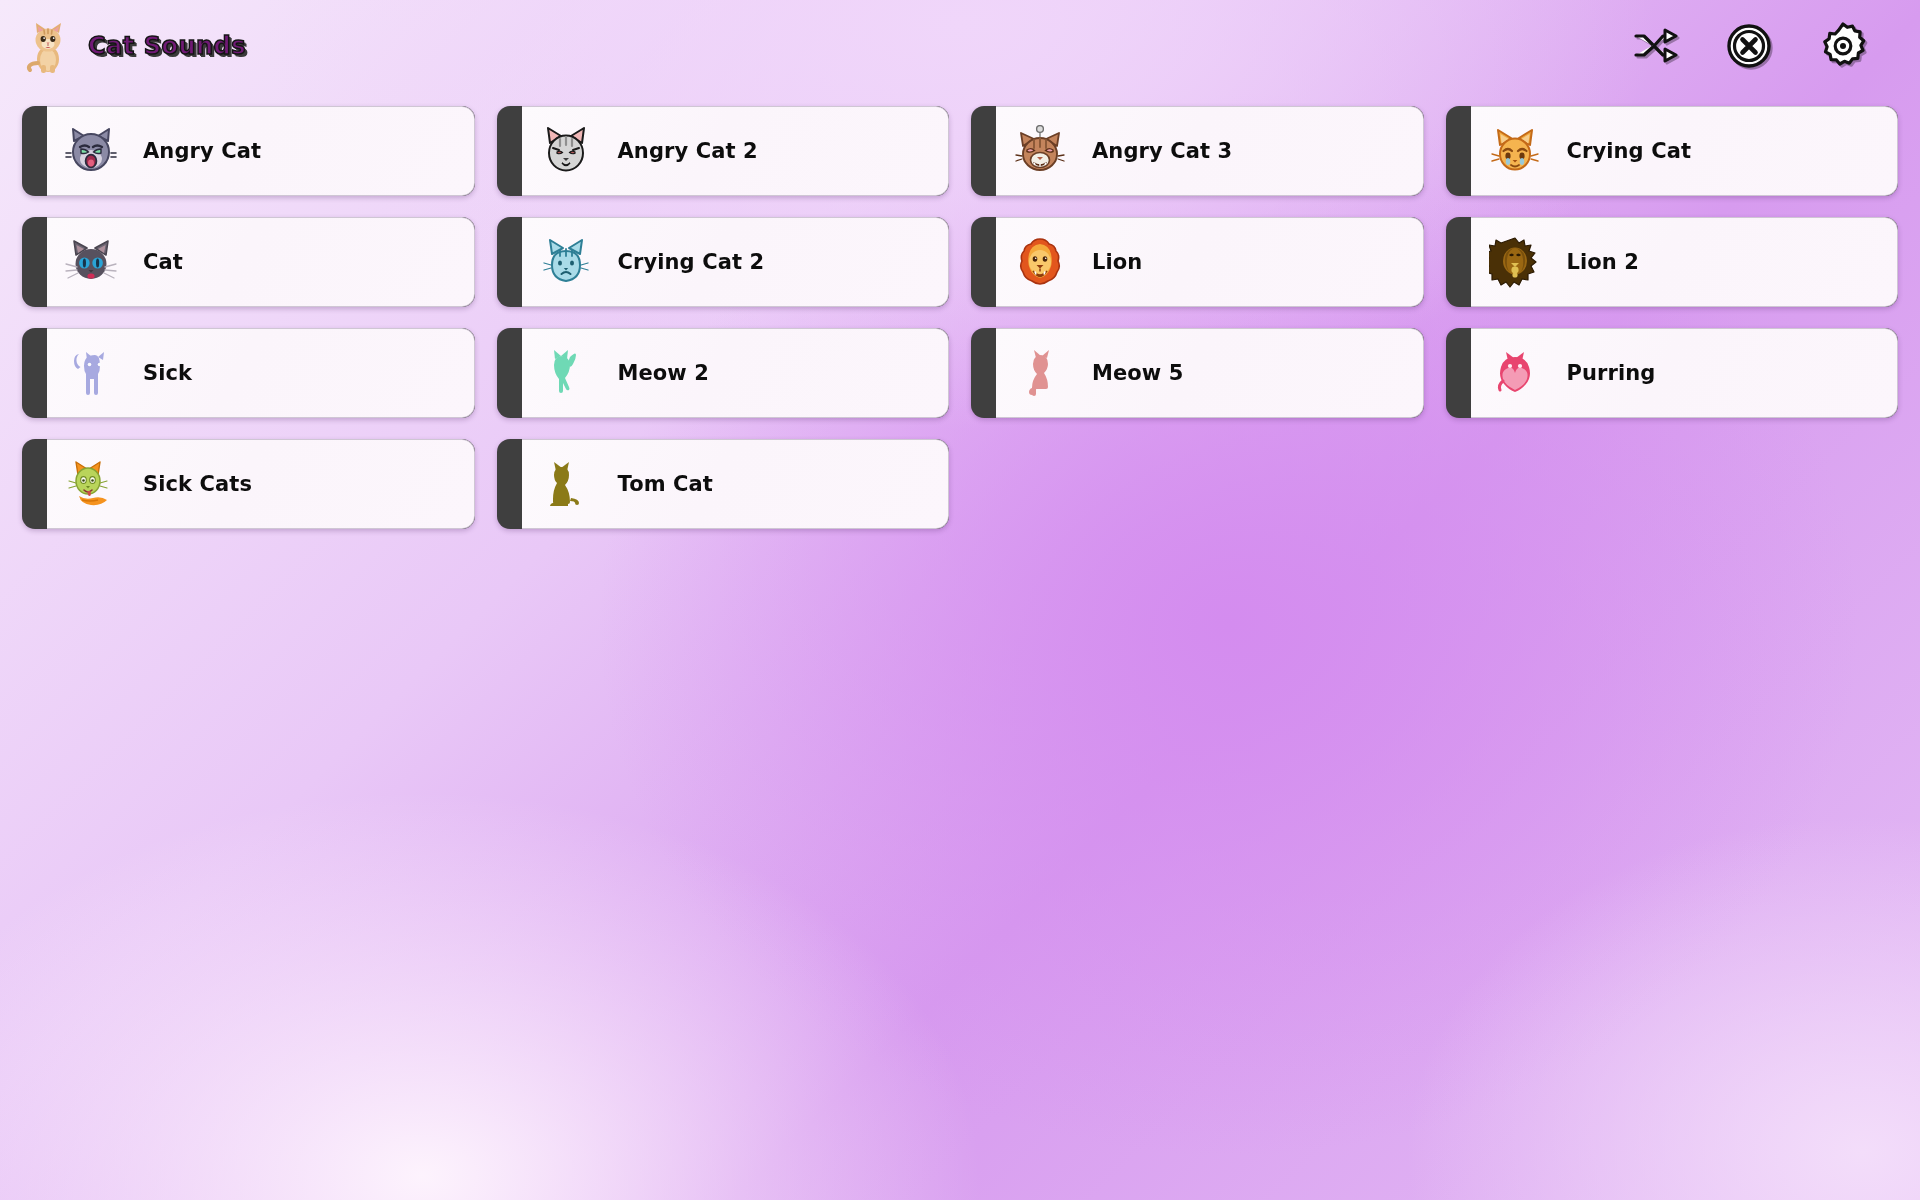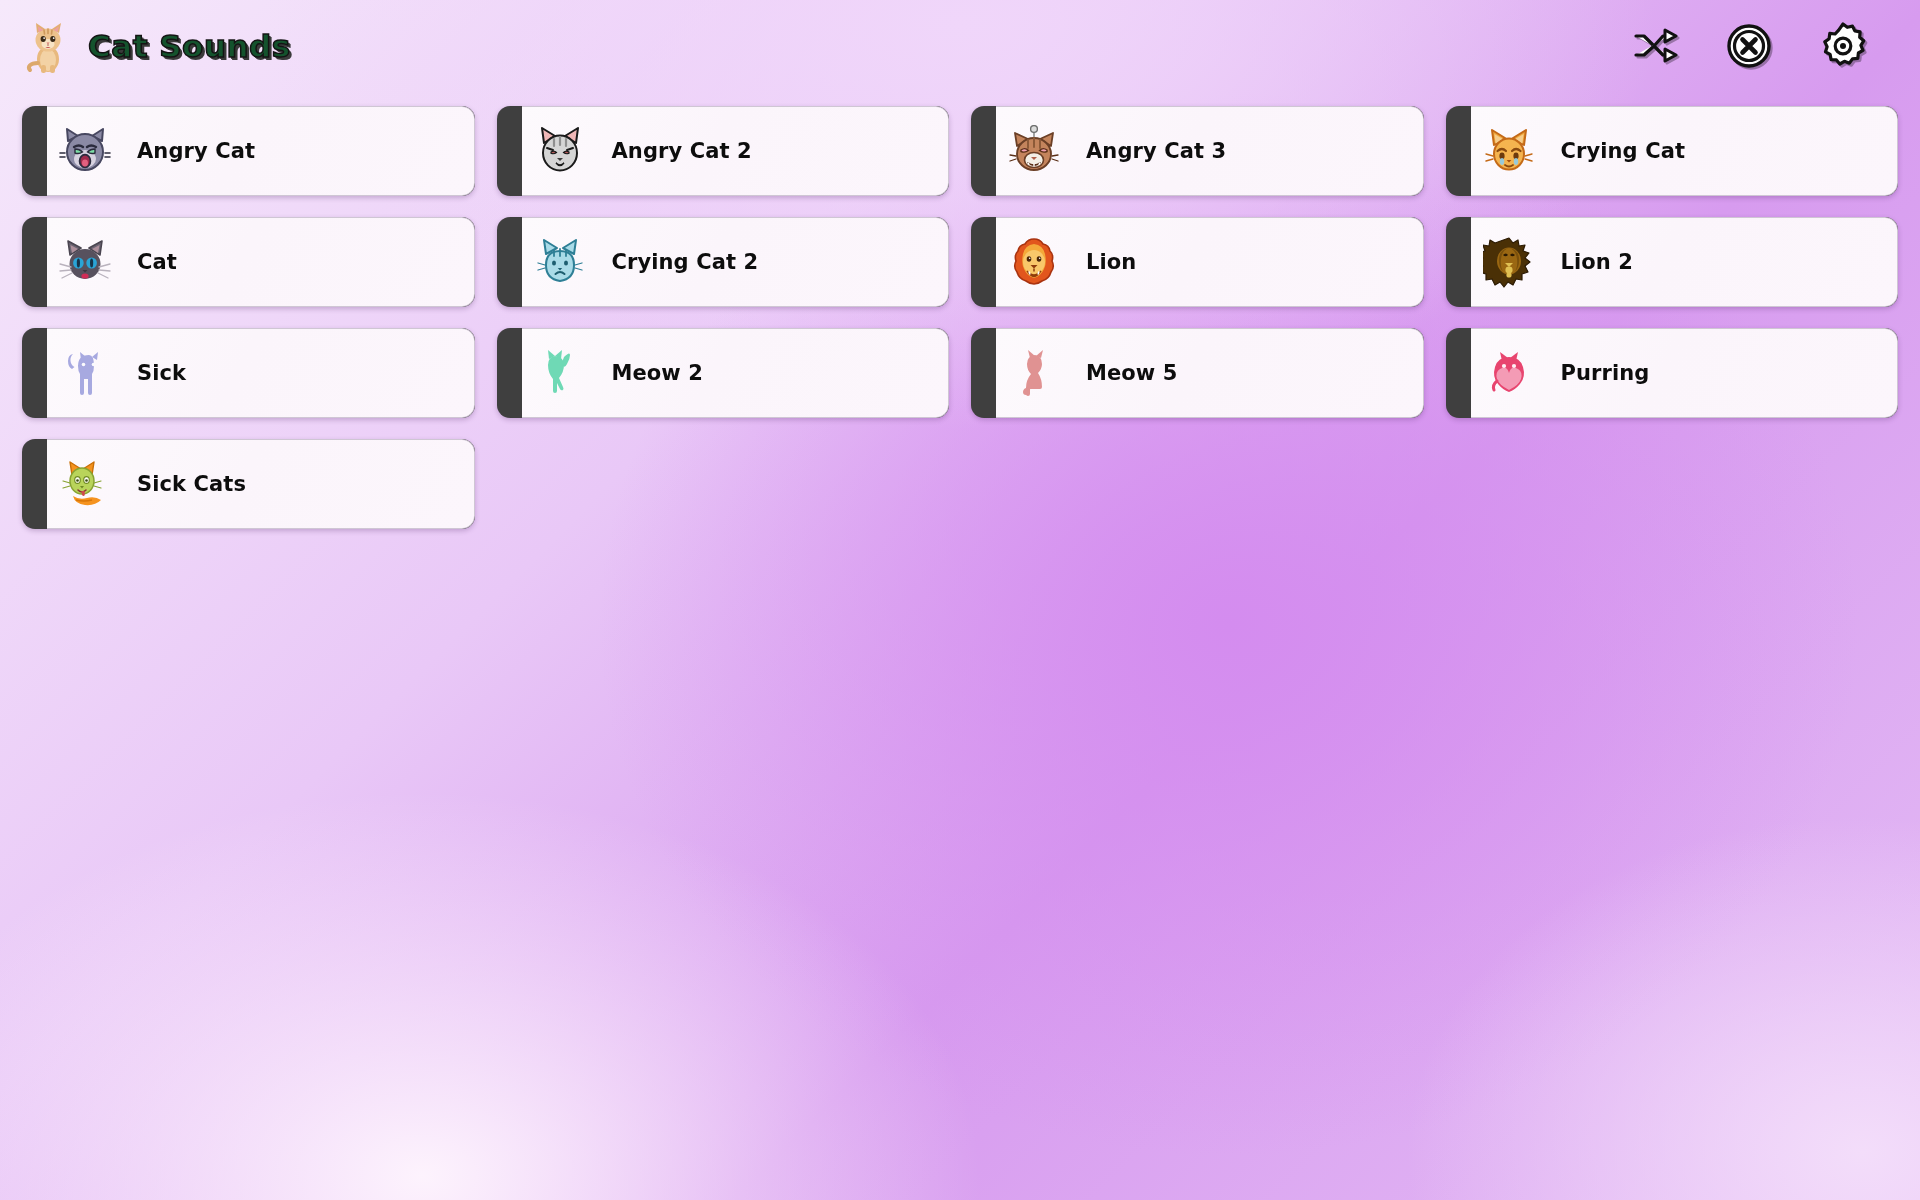--- a/index.html
+++ b/index.html
@@ -40,24 +40,24 @@
   .app-logo {
     width: 46px;
     height: 54px;
     position: relative;
     flex: none;
   }
   .app-logo svg { display: block; width: 100%; height: 100%; }
 
   .app-title {
     font-family: "DejaVu Sans", sans-serif;
-    font-size: 31px;
+    font-size: 24px;
     font-weight: bold;
     letter-spacing: 0.5px;
-    color: #14532d;
+    color: #701a75;
     -webkit-text-stroke: 1.5px #141414;
     text-shadow:
        3px 3px 0 #3a3a3a,
        2px 2px 0 #3a3a3a;
     white-space: nowrap;
   }
 
   .header-actions {
     margin-left: auto;
     display: flex;
@@ -103,21 +103,21 @@
     left: 25px;
     top: 0;
     right: 0;
     bottom: 0;
     background: linear-gradient(118deg, #fdfafd 0%, #fbf5fb 45%, #fcf6fc 100%);
     border: 1px solid #cfc6d4;
     border-left: none;
     border-radius: 0 13px 13px 0;
     display: flex;
     align-items: center;
-    padding-left: 12px;
+    padding-left: 18px;
     gap: 26px;
   }
 
   .card-icon {
     width: 52px;
     height: 52px;
     flex: none;
     display: flex;
     align-items: center;
     justify-content: center;
@@ -476,14 +476,30 @@
           <path d="M21 28 L25 28 L23 30.5 Z" fill="#6f8a22"></path>
           <path d="M19 32 q4 4 8 0" stroke="#8a3434" stroke-width="1.6" fill="none" stroke-linecap="round"></path>
           <path d="M22.5 33 q0 5 2 5 2 0 1-5Z" fill="#cf4b4b"></path>
           <path d="M11 25 L4 23 M11 28 L4 30 M35 25 L42 23 M35 28 L42 30" stroke="#87a332" stroke-width="1.2" stroke-linecap="round"></path>
         </svg>
       </span>
       <span class="card-label">Sick Cats</span>
     </div>
   </div>
 
+  <div class="sound-card">
+    <div class="card-face">
+      <span class="card-icon">
+        <svg viewBox="0 0 52 52" xmlns="http://www.w3.org/2000/svg">
+          <g fill="#8b7a18">
+            <path d="M16 13 L14 4 L22 10 Z"></path>
+            <path d="M27 13 L29 4 L21 10 Z"></path>
+            <path d="M21 9 q-7 1 -7 8 0 5 3 8 -4 7 -4 16 l0 3 q0 2 2 2 l13 0 q2 0 2-2 0-10 -5-17 4-4 4-10 0-8 -8-8Z"></path>
+            <path d="M31 40 q8 1 8 5 0 2 -2 2 -2 0 -2-2 0-2 -5-2Z"></path>
+            <path d="M16 44 q-6 1 -6 4 l18 0 0-4Z"></path>
+          </g>
+        </svg>
+      </span>
+      <span class="card-label">Tom Cat</span>
+    </div>
+  </div>
 
 </main>
 
 </body></html>

